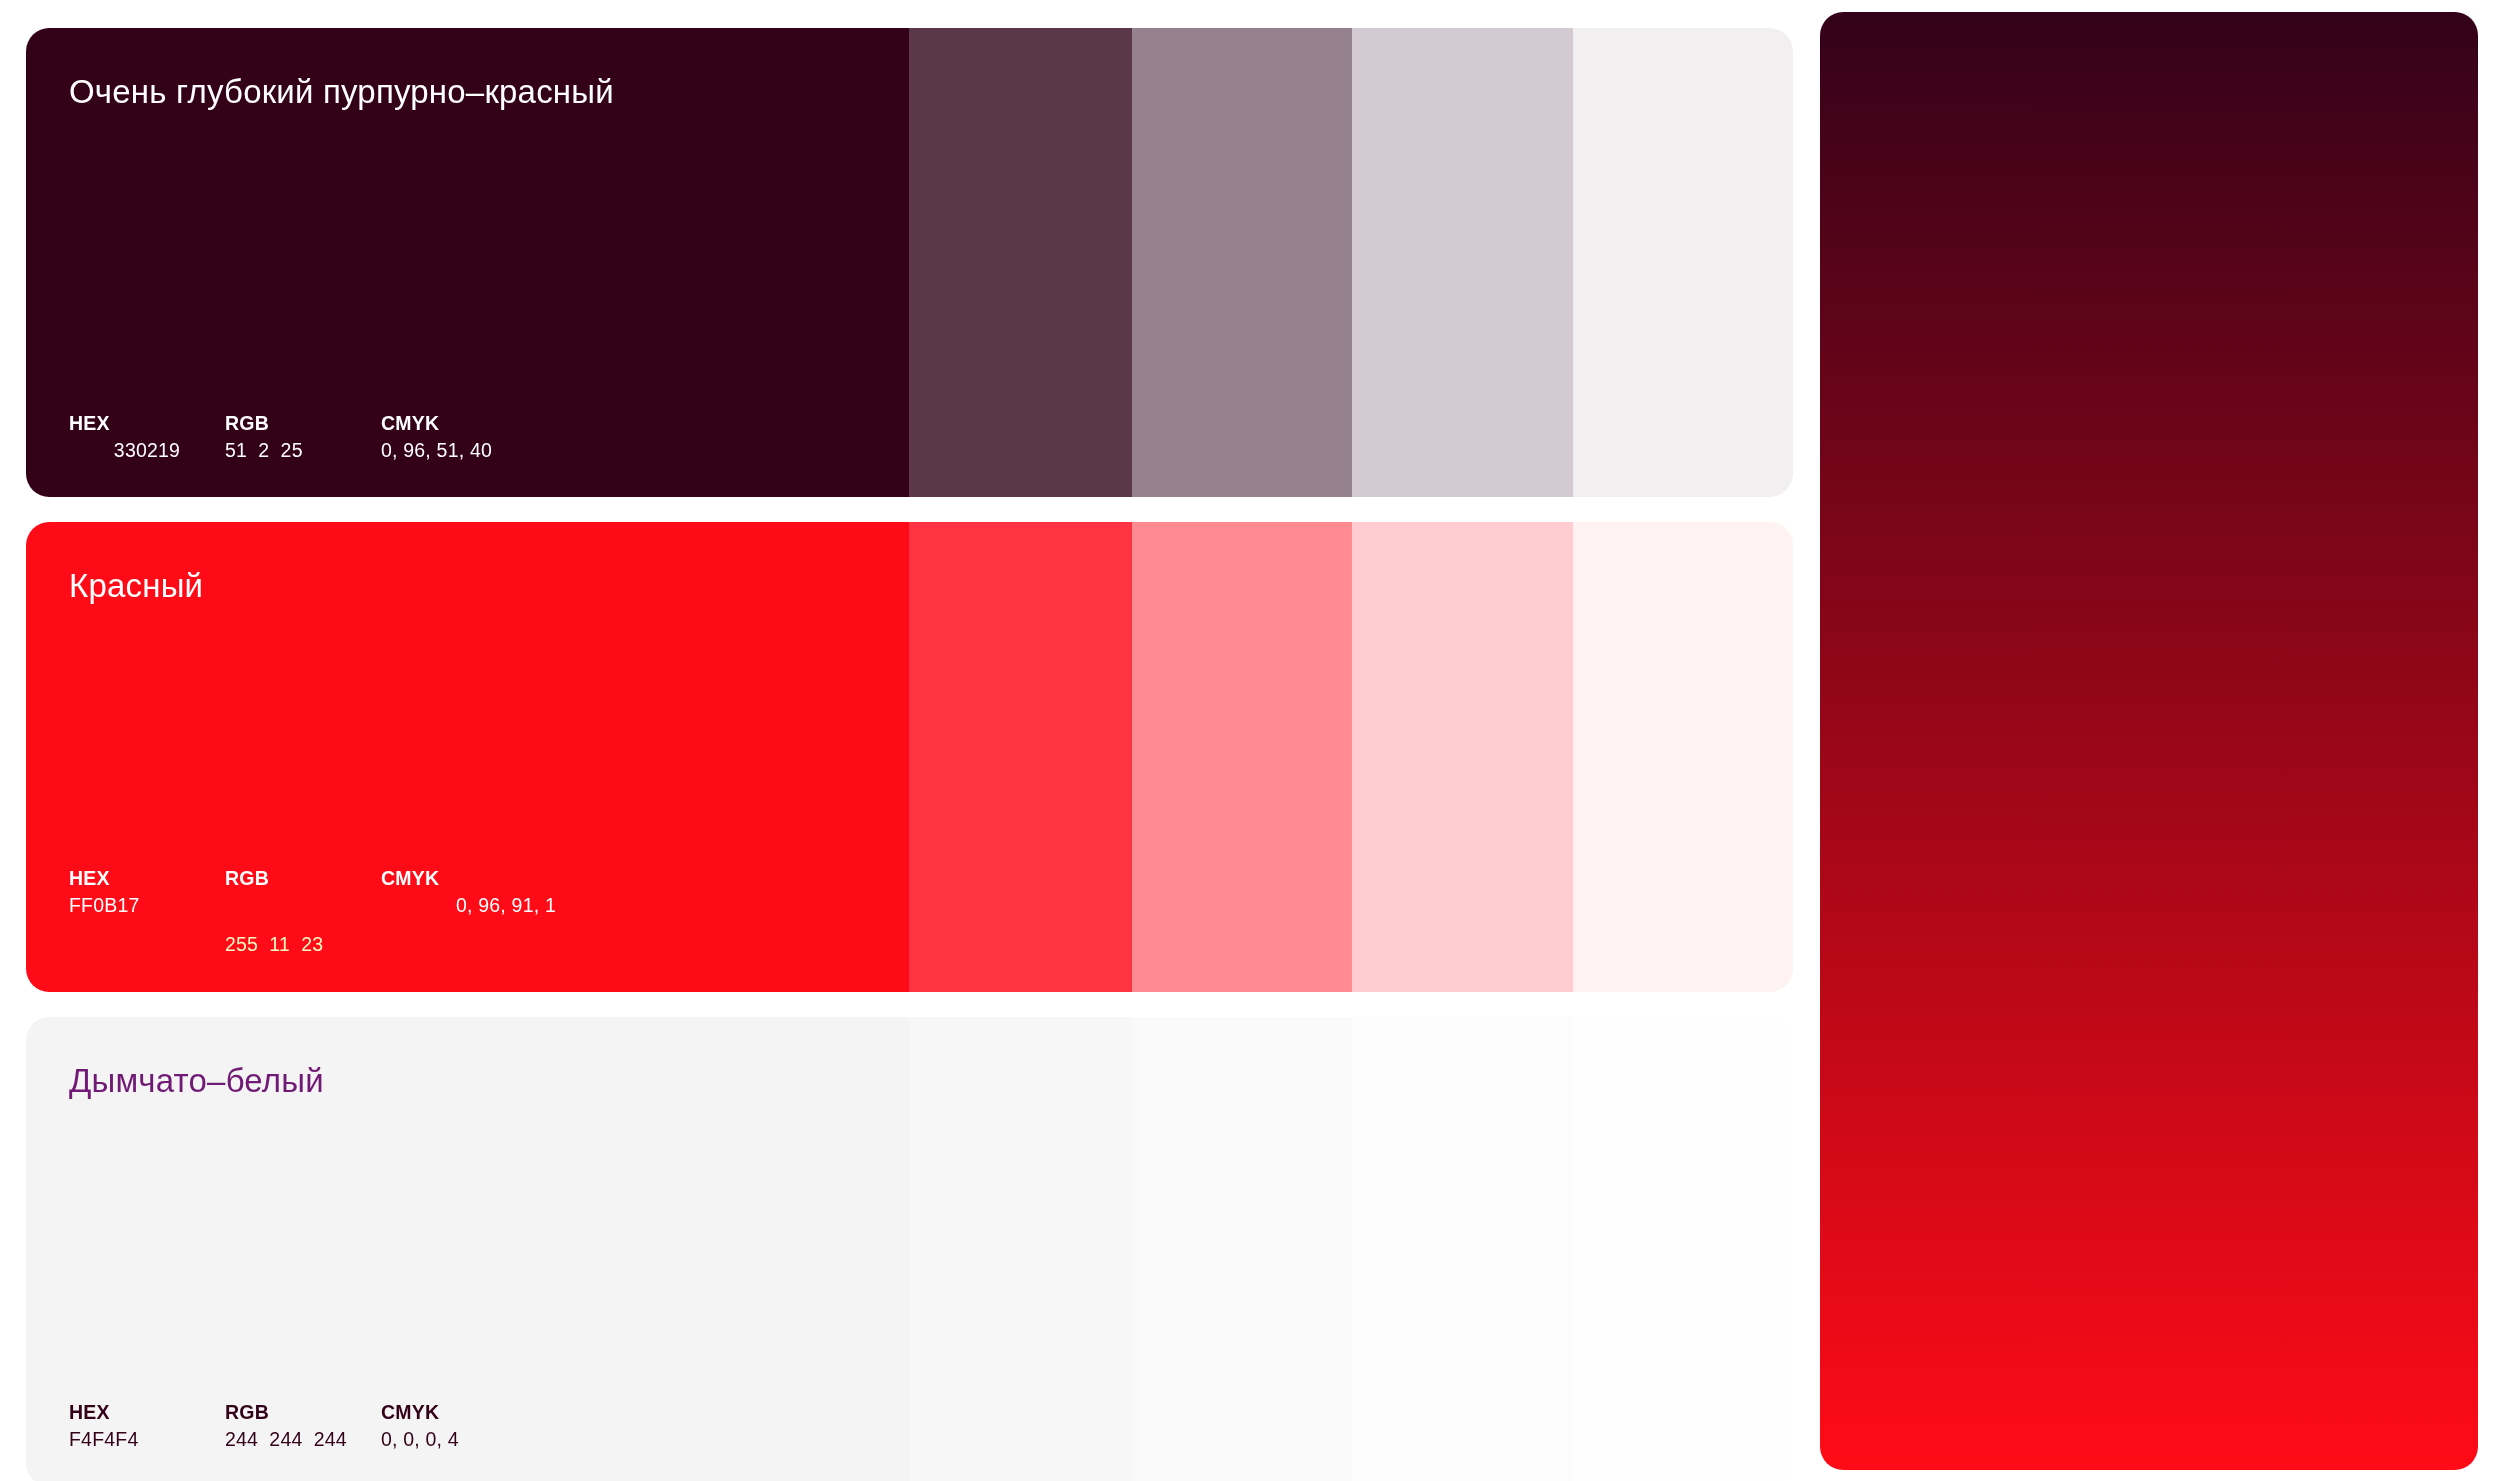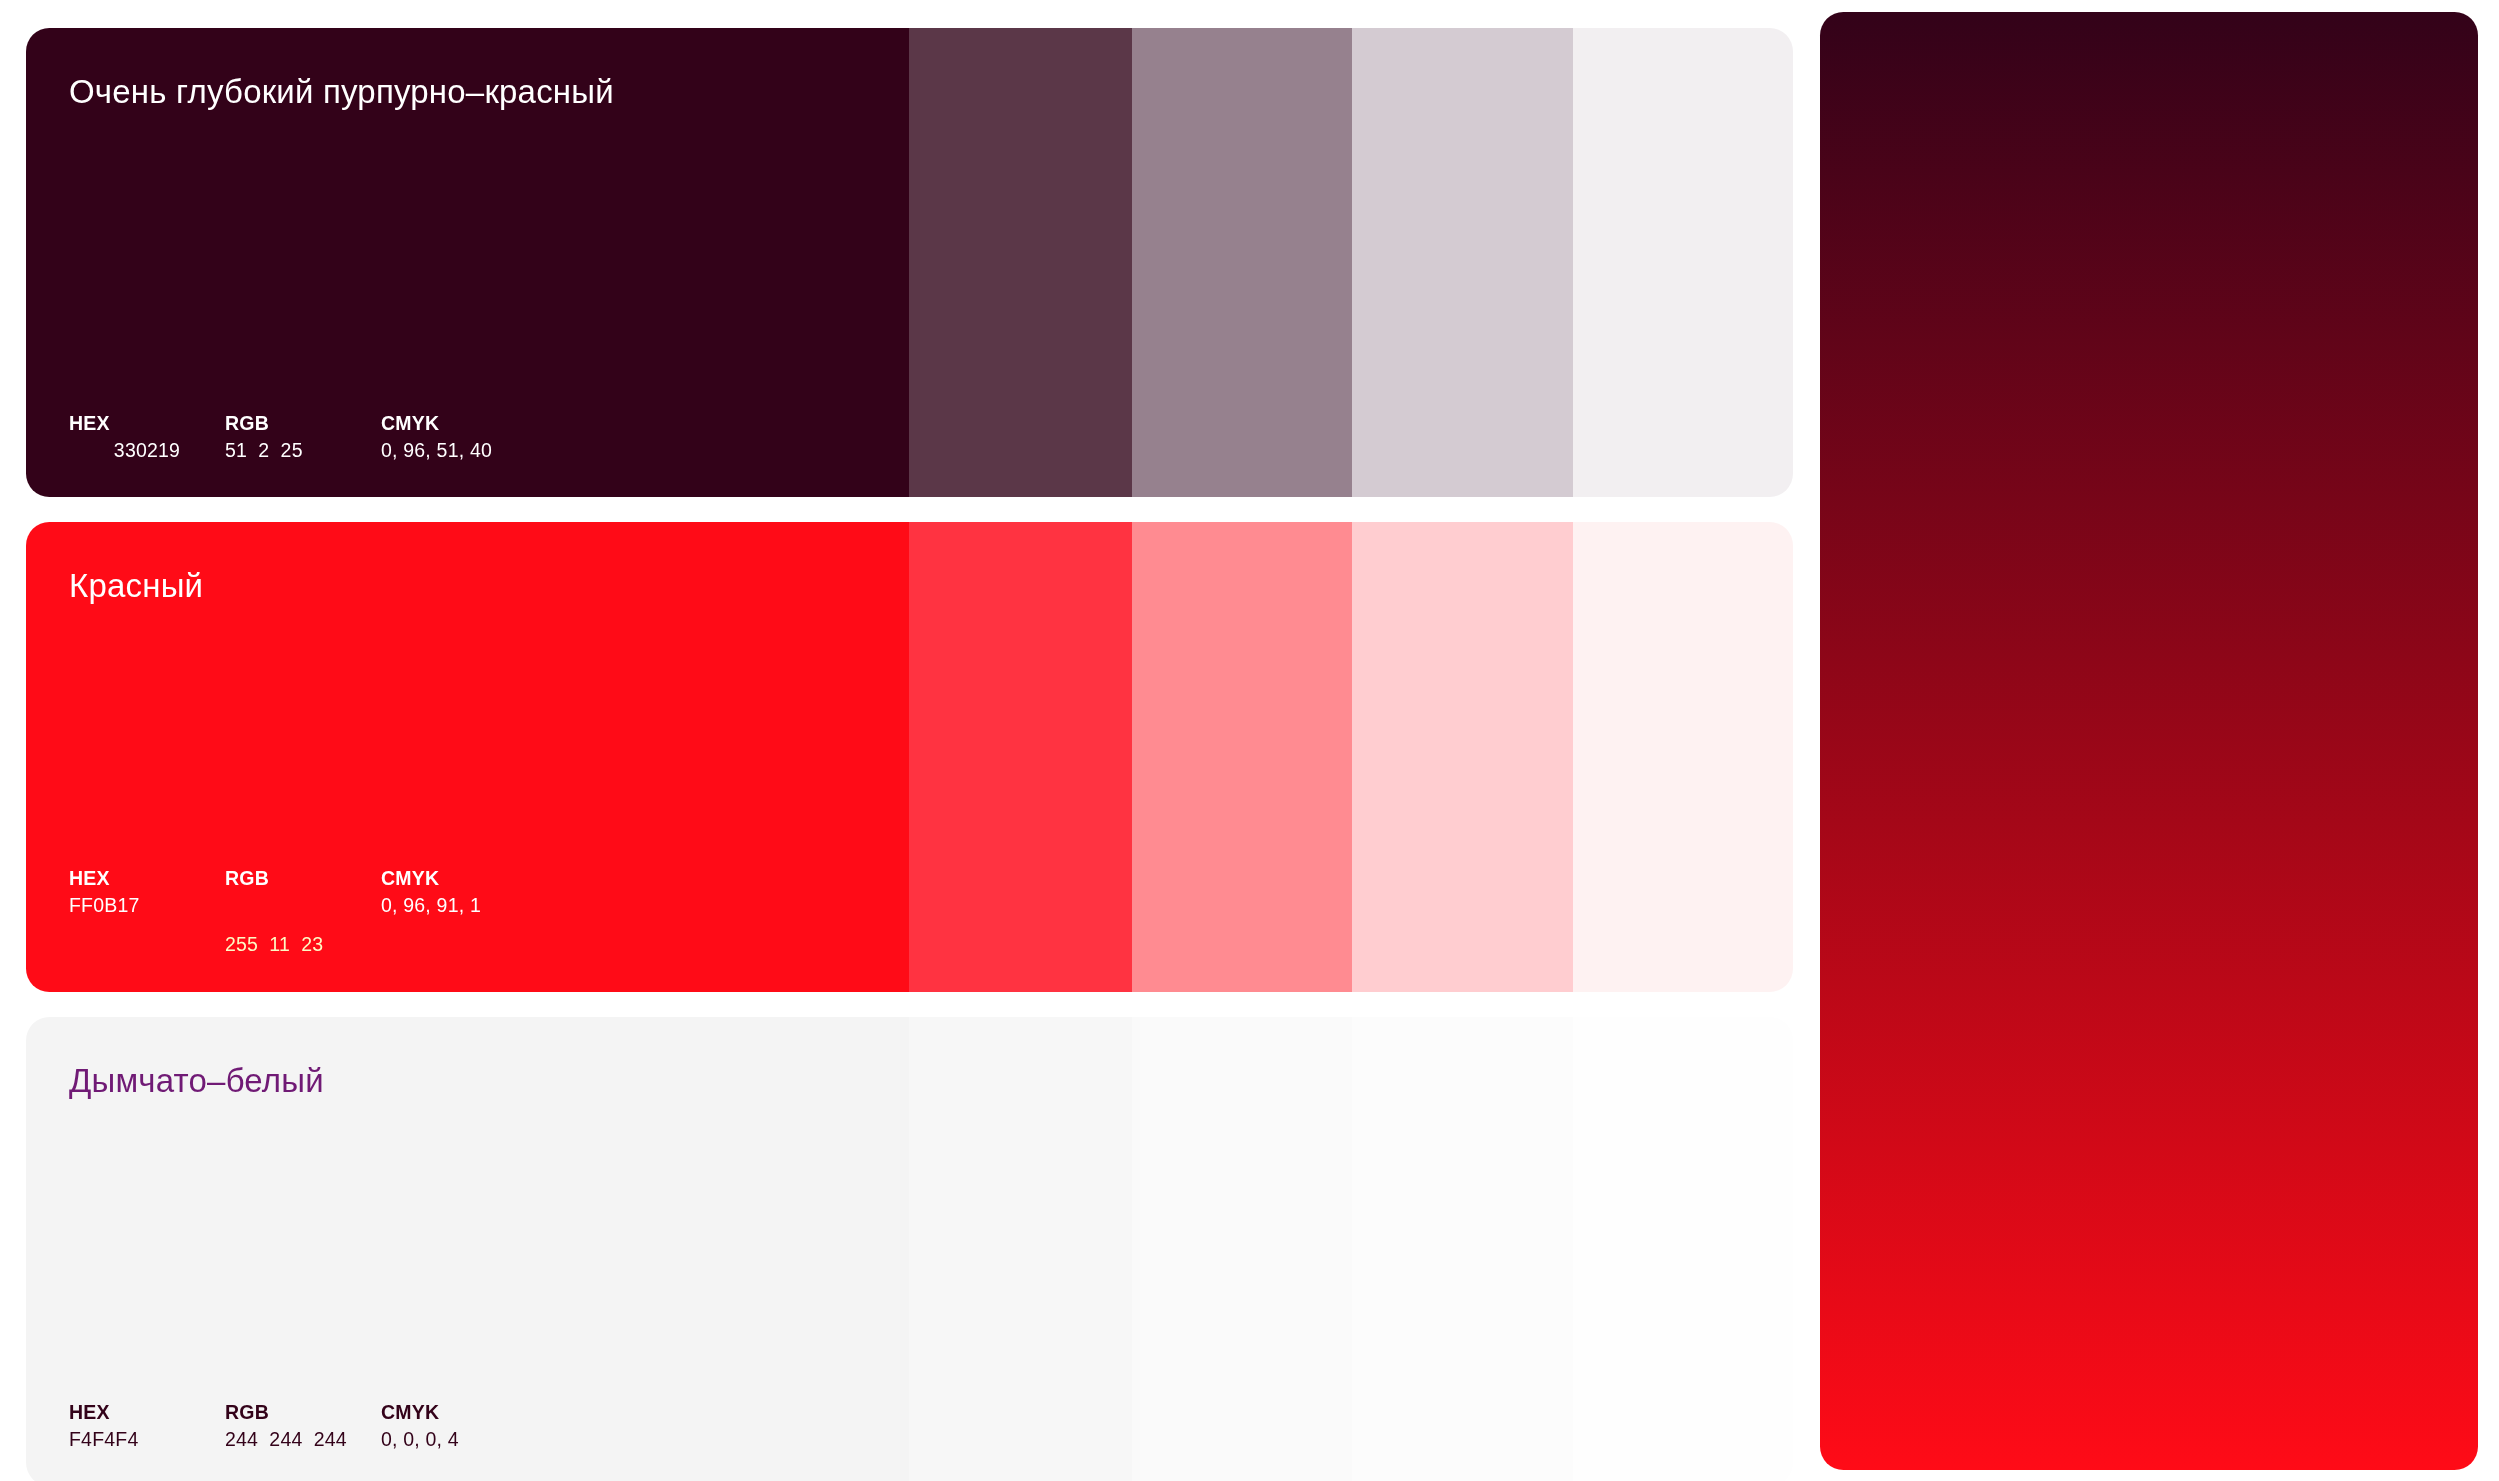--- a/index.html
+++ b/index.html
@@ -149,21 +149,21 @@
           <div class="meta-col meta-col-hex">
             <span class="meta-label" style="color: rgb(255, 255, 255);">HEX</span>
             <span class="meta-value" style="color: rgb(255, 255, 255);">FF0B17</span>
           </div>
           <div class="meta-col meta-col-rgb">
             <span class="meta-label" style="color: rgb(255, 255, 255);">RGB</span>
             <span class="meta-value" style="color: #fef9c3; margin-top: 39px;">255  11  23</span>
           </div>
           <div class="meta-col meta-col-cmyk">
             <span class="meta-label" style="color: rgb(255, 255, 255);">CMYK</span>
-            <span class="meta-value" style="color: rgb(255, 255, 255);">0, 96, 91, 1</span>
+            <span class="meta-value" style="color: rgb(255, 255, 255); text-align: center;">0, 96, 91, 1</span>
           </div>
         </div>
       </div>
       <div class="tint tint-1" style="background-color: rgb(255, 51, 65);"></div>
       <div class="tint tint-2" style="background-color: rgb(255, 139, 145);"></div>
       <div class="tint tint-3" style="background-color: rgb(255, 205, 208);"></div>
       <div class="tint tint-4" style="background-color: rgb(254, 242, 242);"></div>
     </div>
 
     <div class="palette-card">

